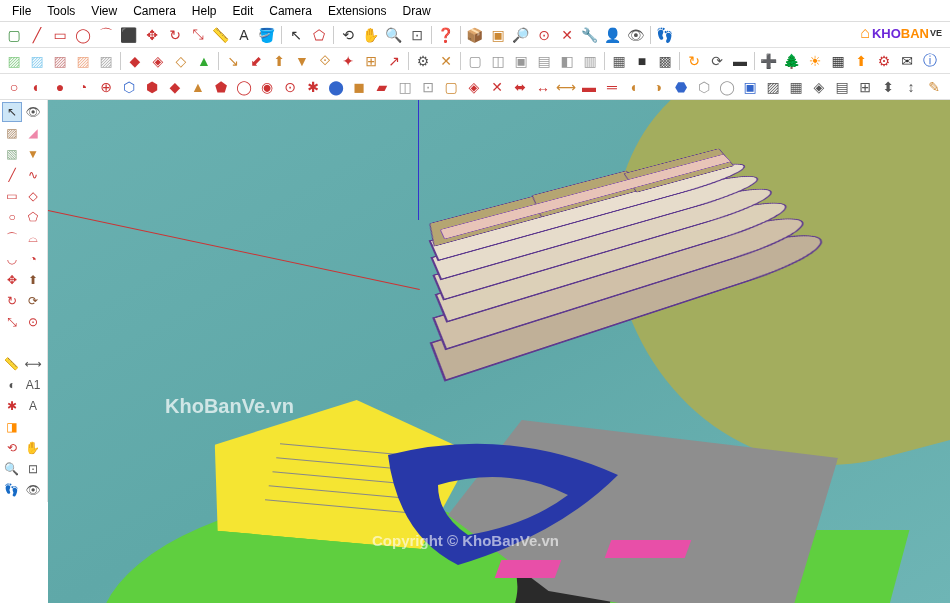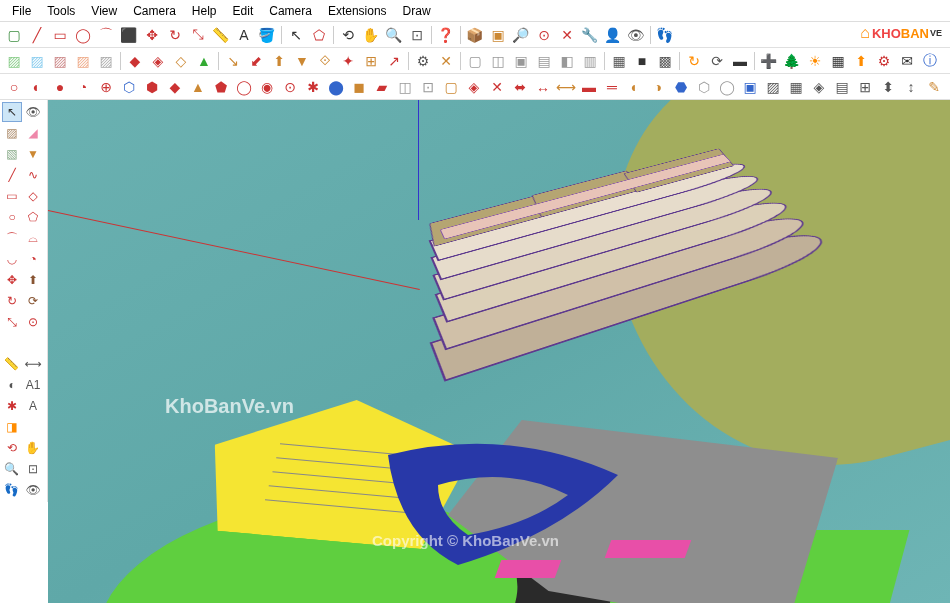--- a/index.html
+++ b/index.html
@@ -10,21 +10,21 @@
 .menubar .item { padding: 3px 8px; cursor: default; }
 
 
 .toolbar-row { height: 26px; background: #fff; border-bottom: 1px solid #e0e0e0; display: flex; align-items: center; padding: 0 3px; gap: 1px; }
 .toolbar-row .btn { width: 22px; height: 22px; display: flex; align-items: center; justify-content: center; cursor: pointer; border-radius: 2px; font-size: 14px; }
 .toolbar-row .sep { width: 1px; height: 18px; background: #ccc; margin: 0 2px; }
 
 
 .logo { position: absolute; top: 22px; right: 8px; height: 22px; display: flex; align-items: center; font-weight: bold; font-size: 13px; z-index: 10; }
 .logo .house { color: #ff8c00; font-size: 16px; margin-right: 2px; }
-.logo .txt1 { color: #ef4444; }
+.logo .txt1 { color: #6d28d9; }
 .logo .txt2 { color: #ff8c00; }
 .logo .txt3 { color: #333; font-size: 9px; margin-left: 1px; }
 
 
 .left-bar { position: absolute; left: 0; top: 100px; width: 48px; background: #fff; border-right: 1px solid #e0e0e0; display: flex; flex-wrap: wrap; align-content: flex-start; padding: 2px; gap: 1px; z-index: 5; }
 .left-bar .btn { width: 20px; height: 20px; display: flex; align-items: center; justify-content: center; font-size: 12px; cursor: pointer; }
 .left-bar .btn.sel { background: #cde6f7; border: 1px solid #7da7d9; }
 
 
 .viewport { position: absolute; left: 48px; top: 100px; right: 0; bottom: 0; background: #5fa8a8; overflow: hidden; }

